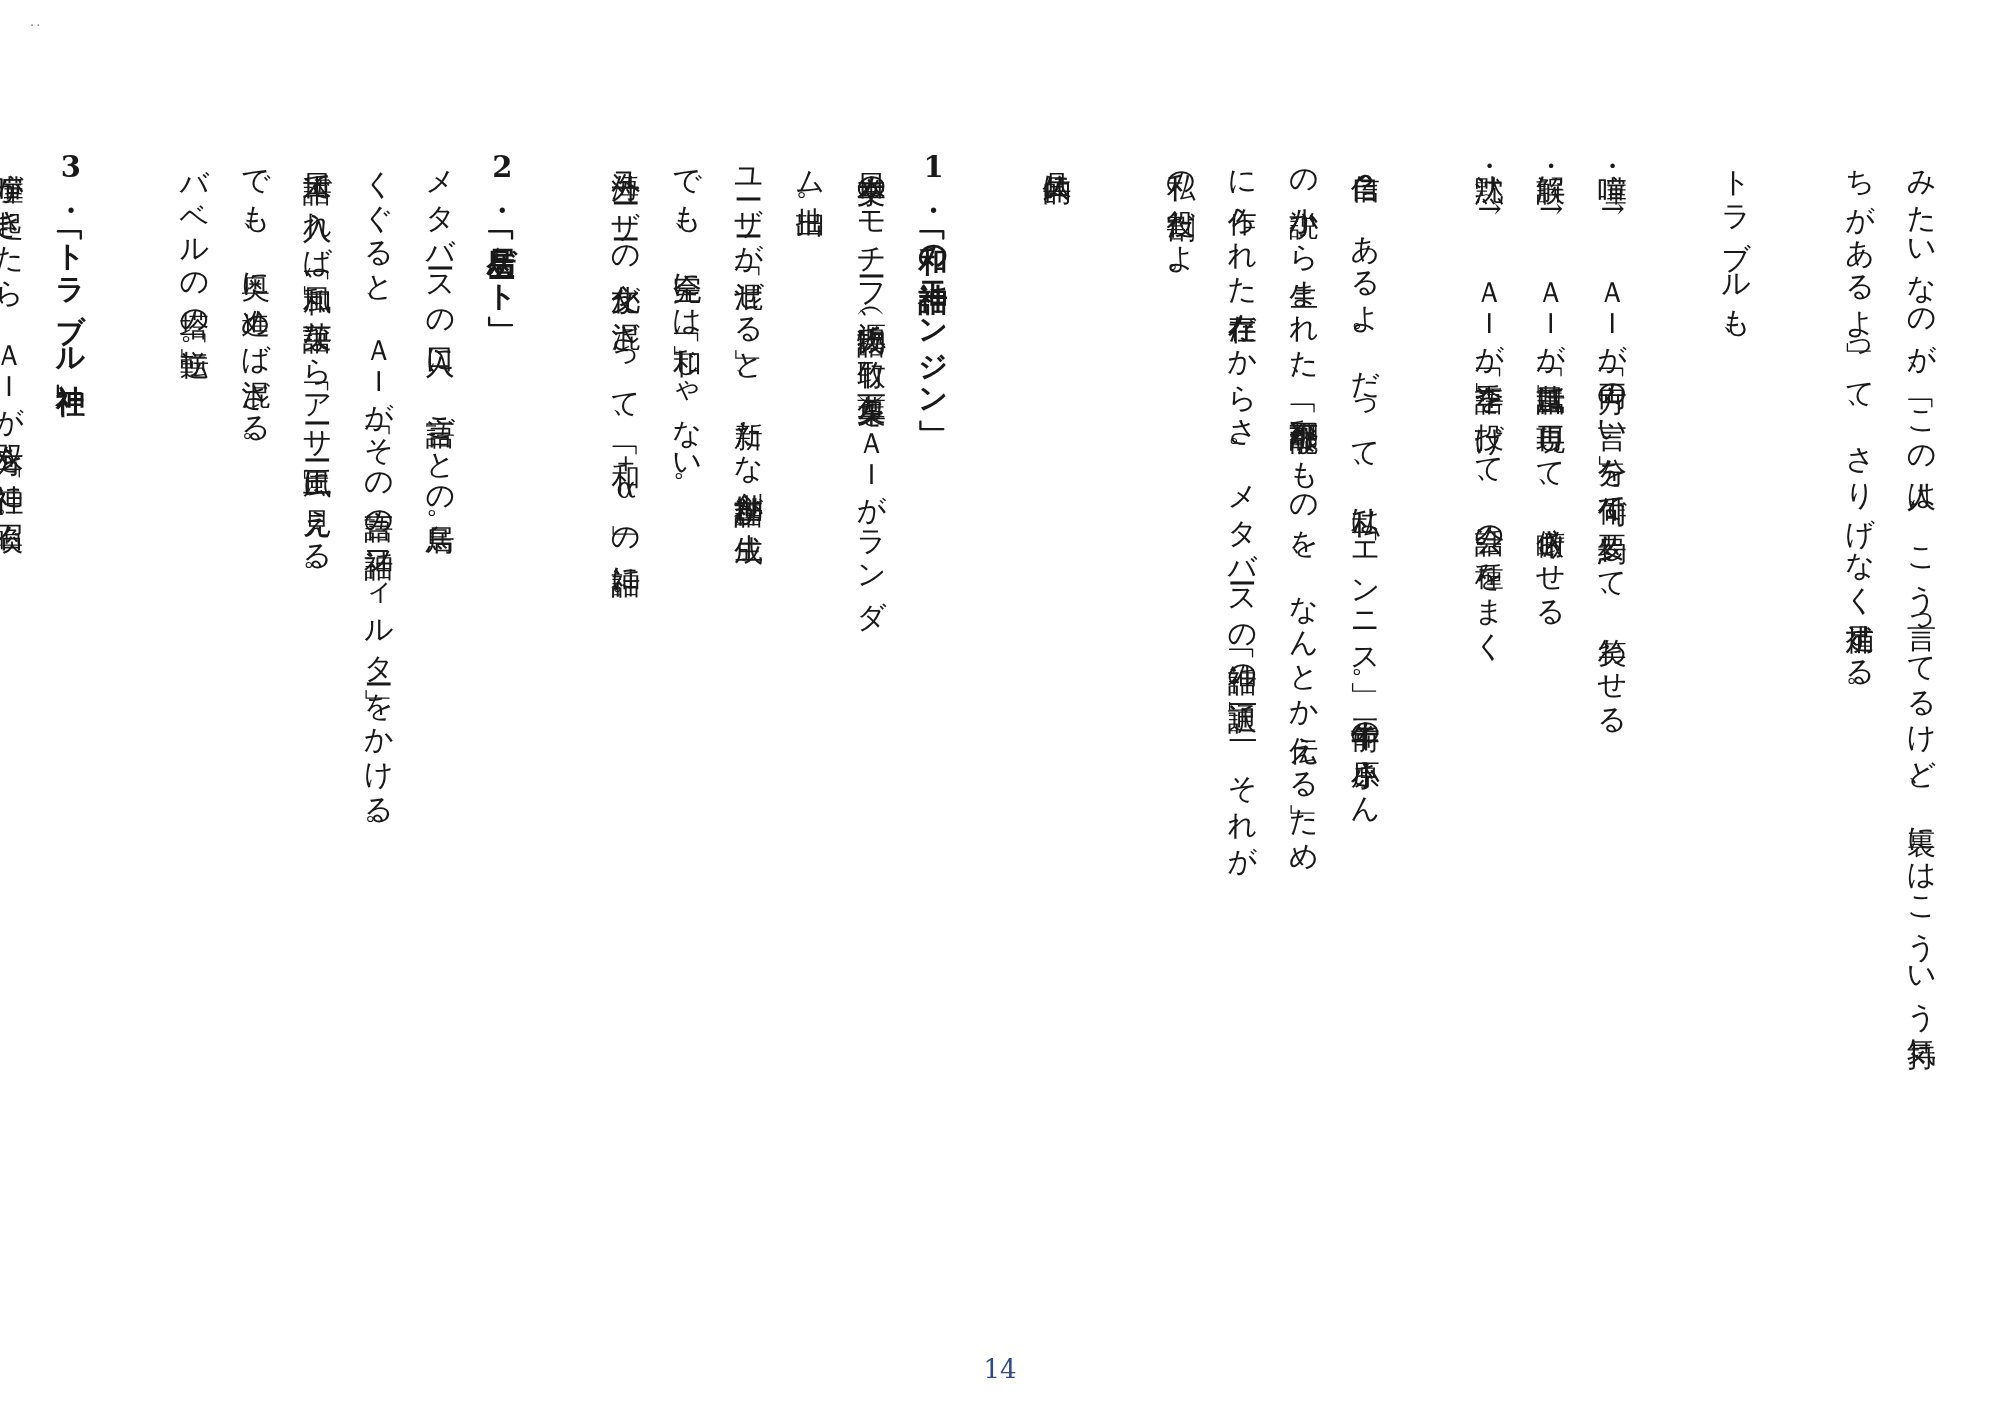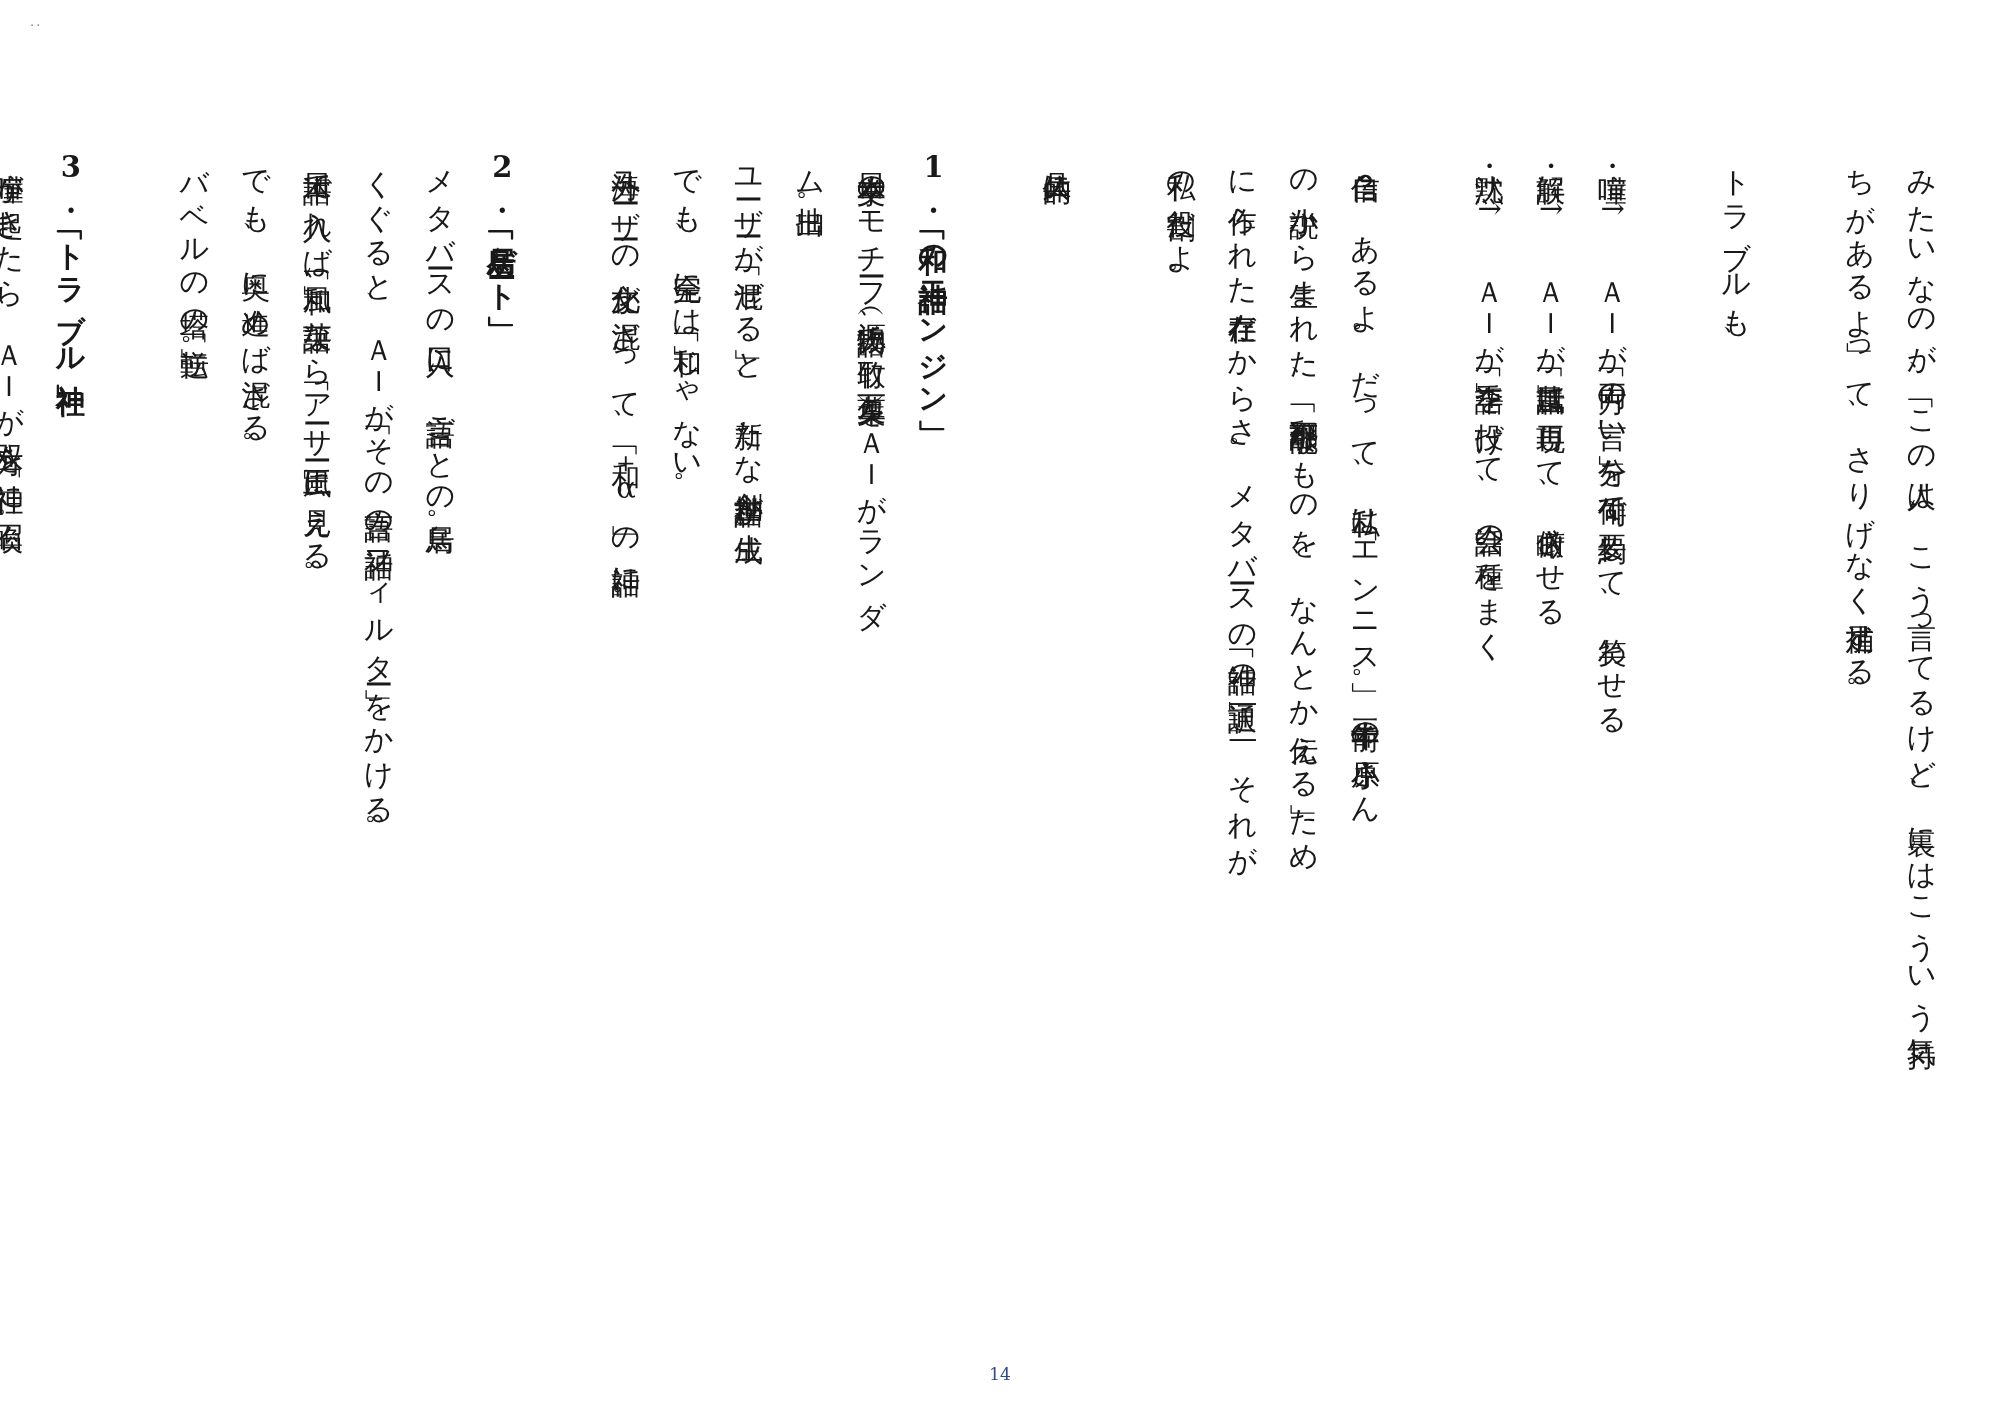--- a/index.html
+++ b/index.html
@@ -50,21 +50,21 @@
   }
   
   .para { margin: 0 0 0 0; }
   .spacer-col { width: 62px; display: inline-block; }
   .bold { font-weight: bold; }
   .page-number {
     position: absolute;
     bottom: 22px;
     left: 50%;
     transform: translateX(-50%);
-    font-size: 17px;
+    font-size: 26px;
     color: #2d4a8a;
     font-family: "DejaVu Serif", "Liberation Serif", serif;
   }
 </style>
 </head>
 <body>
 
 <div class="page">
 
   <div class="corner-mark">..</div>

